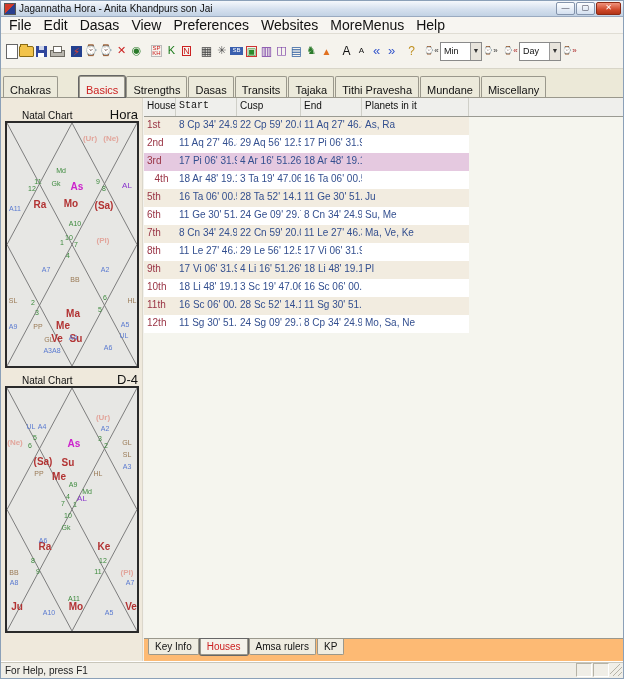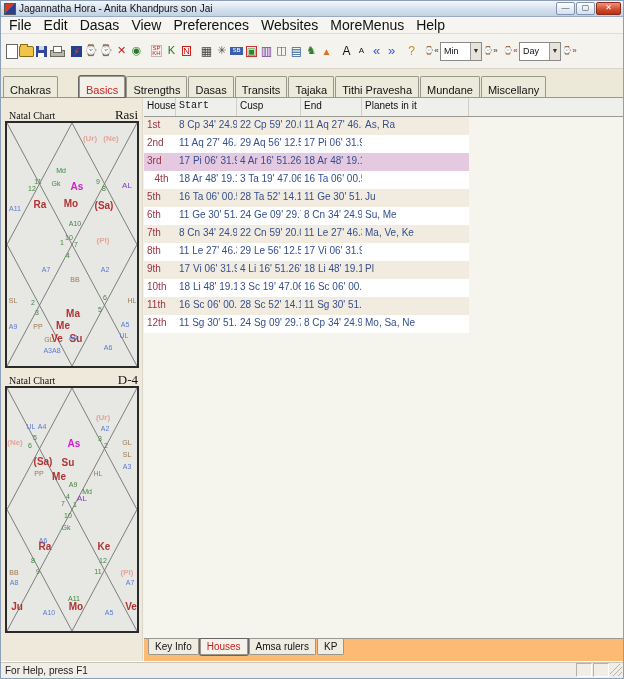--- a/index.html
+++ b/index.html
@@ -54,21 +54,21 @@
     border-bottom:1px solid #9a988c;padding-left:2px;}
   .tab{font-size:11px;color:#111;background:#eceadb;border:1px solid #9a988c;
     border-bottom:none;border-radius:2px 2px 0 0;padding:7px 6px 1px 6px;margin-right:1px;
     height:12px;line-height:12px;white-space:nowrap;}
   .tab.active{color:#cc2222;background:#f2f0e8;font-weight:normal;
     box-shadow:0 0 0 1px #666;position:relative;top:0px;margin-left:20px;}
   
   .main{height:563px;display:flex;}
   .left-panel{width:141px;background:#efe9dc;padding-top:9px;box-sizing:border-box;flex:0 0 auto;}
   .vdivider{width:2px;background:linear-gradient(90deg,#cfcaba,#fff);flex:0 0 auto;}
-  .chart-header{display:flex;align-items:baseline;padding:0 4px 1px 8px;height:13px;font-family:Liberation Serif, serif;}
+  .chart-header{display:flex;align-items:baseline;padding:0 4px 1px 21px;height:13px;}
   .chart-title{font-size:10px;color:#111;flex:1;}
   .chart-type{font-size:13px;color:#111;}
   .chart-box{margin-left:4px;width:130px;height:243px;background:#e7e7e4;
     border:2px solid #2a2a2a;position:relative;overflow:hidden;}
   .chart-box svg{position:absolute;left:0;top:0;}
   .cl{position:absolute;transform:translate(-50%,-50%);white-space:nowrap;}
   .cl.p{font-size:10px;font-weight:bold;color:#b23333;margin-top:45px;}
   .cl.as{font-size:10px;font-weight:bold;color:#cc22cc;}
   .cl.re{font-size:8px;font-weight:bold;color:#e2a69c;}
   .cl.g{font-size:7px;color:#3d8a3d;}
@@ -249,21 +249,21 @@
     <span class="tab">Tajaka</span>
     <span class="tab">Tithi Pravesha</span>
     <span class="tab">Mundane</span>
     <span class="tab">Miscellany</span>
   </div>
 
 <div class="main">
   <div class="left-panel">
     <div class="chart-header">
       <span class="chart-title">Natal Chart</span>
-      <span class="chart-type">Rasi</span>
+      <span class="chart-type">Hora</span>
     </div>
     <div class="chart-box">
       <svg width="130" height="243" viewBox="0 0 130 243">
         <path d="M65 0 L0 121.5 L65 243 L130 121.5 Z M0 0 L130 243 M130 0 L0 243" stroke="#7d7d7d" stroke-width="1" fill="none"></path>
       </svg>
       <div class="chart-canvas" style="position:absolute;inset:0;">
           <span class="cl re" style="left: 83px; top: 15px;">(Ur)</span>
           <span class="cl re" style="left: 104px; top: 15px;">(Ne)</span>
           <span class="cl p" style="left: 33px; top: 36px;">Ra</span>
           <span class="cl p" style="left: 64px; top: 35px;">Mo</span>

